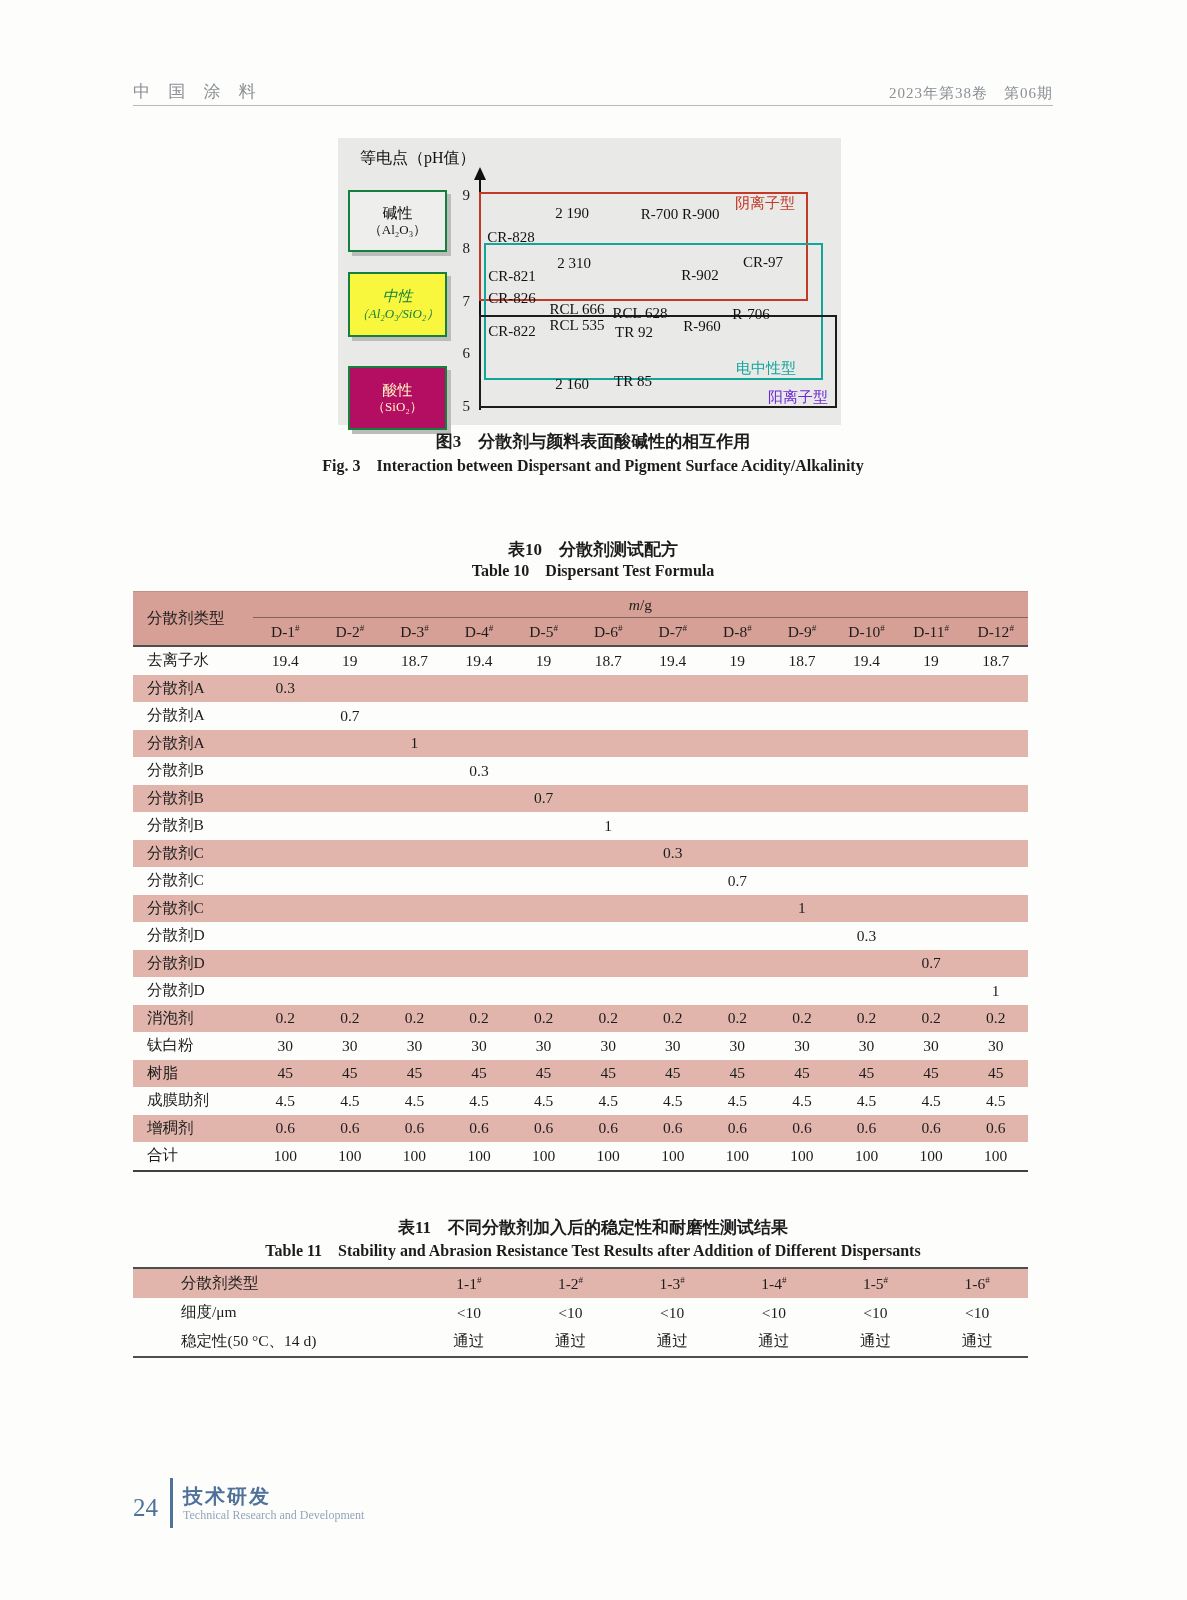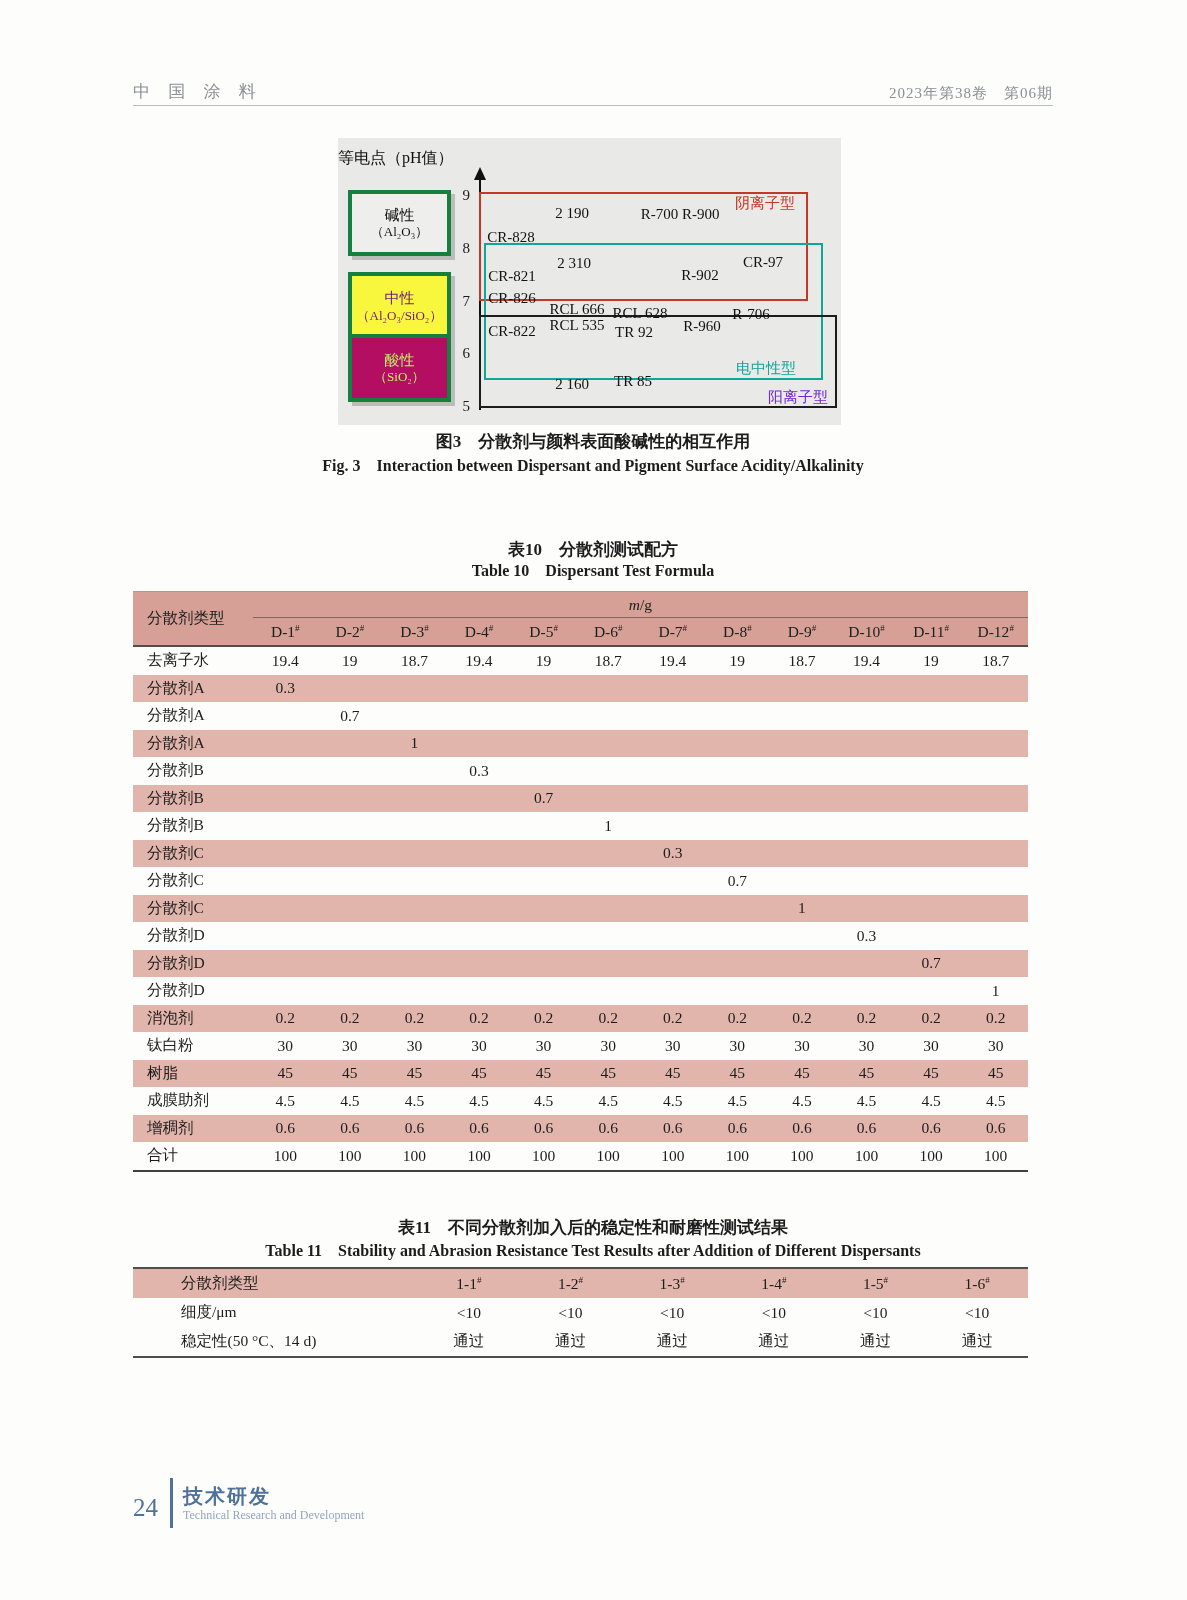--- a/index.html
+++ b/index.html
@@ -6,22 +6,22 @@
   .page{position:relative;width:1187px;height:1600px;background:#fdfdfc;overflow:hidden;
         font-family:"Liberation Serif","DejaVu Serif",serif;color:#1c1c1c;}
 
   
   .hdr-left{position:absolute;left:133px;top:80px;font-size:17px;color:#8b9094;letter-spacing:7px;}
   .hdr-right{position:absolute;right:134px;top:84px;font-size:15px;color:#8b9094;letter-spacing:1px;}
   .hdr-rule{position:absolute;left:133px;top:105px;width:920px;height:1px;background:#b9bcbe;}
 
   
   .fig{position:absolute;left:338px;top:138px;width:503px;height:287px;background:#e9e9e7;}
-  .fig-title{position:absolute;left:0;top:10px;font-size:16px;color:#111;}
-  .legend-box{position:absolute;left:10px;width:95px;border:4px solid #15803d;
+  .fig-title{position:absolute;left:22px;top:10px;font-size:16px;color:#111;}
+  .legend-box{position:absolute;left:10px;width:95px;border:2px solid #15803d;
               box-shadow:4px 4px 0 #bcbcba;display:flex;flex-direction:column;align-items:center;
               justify-content:center;text-align:center;line-height:1.25;}
   .legend-box .l1{font-size:15px;}
   .legend-box .l2{font-size:13px;}
   .axis-line{position:absolute;width:2px;background:#111;}
   .axis-arrow{position:absolute;width:0;height:0;border-left:6px solid transparent;
               border-right:6px solid transparent;border-bottom:13px solid #111;}
   .tick{position:absolute;width:20px;text-align:right;font-size:15px;transform:translateY(-50%);}
   .region{position:absolute;border-style:solid;border-width:2px;background:transparent;}
   .pt{position:absolute;transform:translate(-50%,-50%);font-size:15px;white-space:nowrap;color:#111;}
@@ -75,25 +75,25 @@
 
   <div class="fig" id="fig3">
     <div class="fig-title">等电点（pH值）</div>
     <div class="axis-line" id="axisLine" style="left:141px;top:42px;height:230px;"></div>
     <div class="axis-arrow" style="left:136px;top:29px;"></div>
     <div id="figDynamic">
         <div class="legend-box" style="top: 52px; height: 58px; background: rgb(238, 238, 236); color: rgb(17, 17, 17);">
           <div class="l1">碱性</div>
           <div class="l2">（Al₂O₃）</div>
         </div>
-        <div class="legend-box" style="top: 134px; height: 61px; background: rgb(248, 247, 62); color: #701a75;">
+        <div class="legend-box" style="top: 134px; height: 61px; background: rgb(248, 247, 62); color: #15803d; font-style: italic;">
           <div class="l1">中性</div>
           <div class="l2">（Al₂O₃/SiO₂）</div>
         </div>
-        <div class="legend-box" style="top: 196px; height: 60px; background: rgb(180, 14, 99); color: #bef264;">
+        <div class="legend-box" style="top: 228px; height: 60px; background: rgb(180, 14, 99); color: #fef9c3;">
           <div class="l1">酸性</div>
           <div class="l2">（SiO₂）</div>
         </div>
         <div class="tick" style="left: 112px; top: 57px;">9</div>
         <div class="tick" style="left: 112px; top: 109.8px;">8</div>
         <div class="tick" style="left: 112px; top: 162.6px;">7</div>
         <div class="tick" style="left: 112px; top: 215.4px;">6</div>
         <div class="tick" style="left: 112px; top: 268.2px;">5</div>
         <div class="region" style="left: 141px; top: 53.832px; width: 325px; height: 104.768px; border-color: rgb(194, 58, 39);"></div>
         <div class="region-label" style="left: 427px; top: 64.92px; color: rgb(194, 58, 39);">阴离子型</div>

